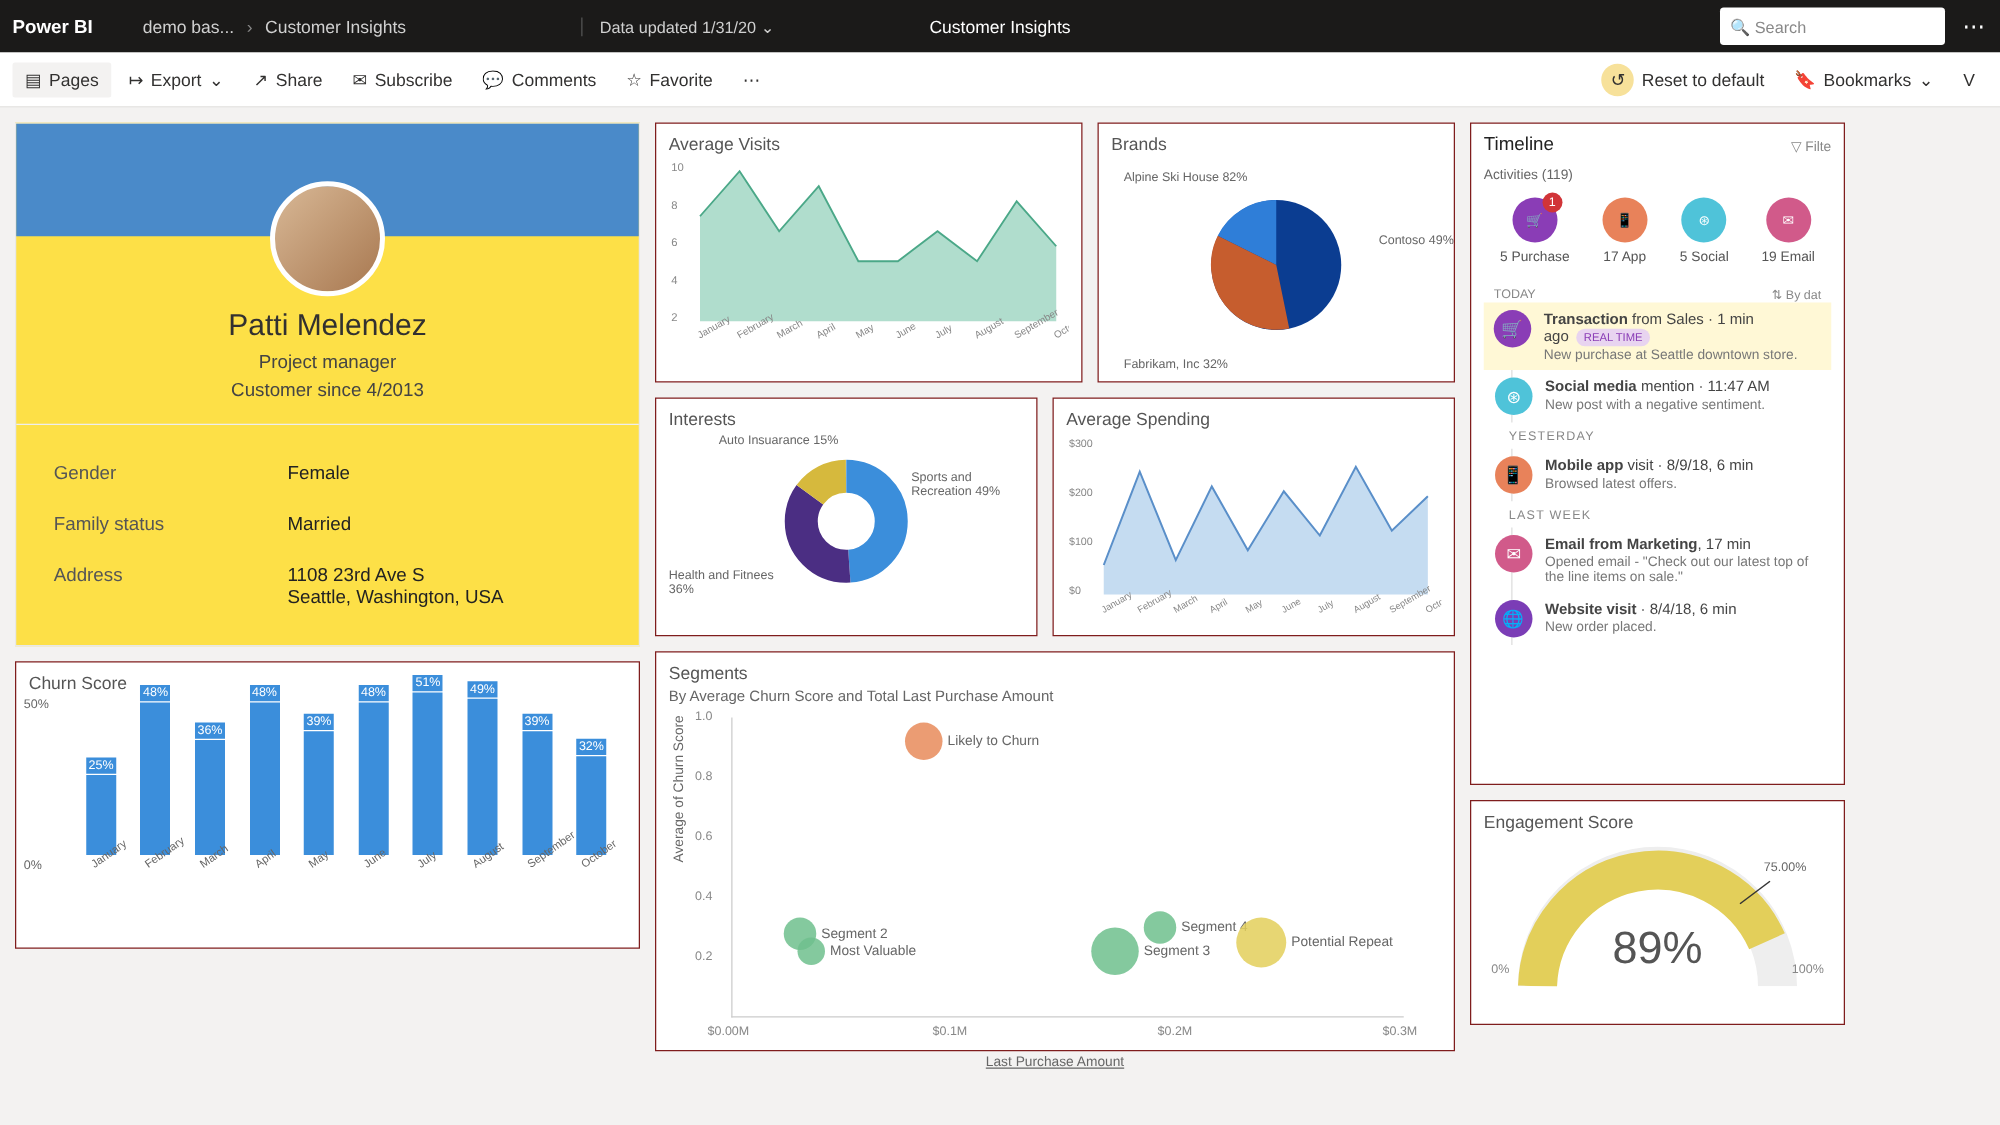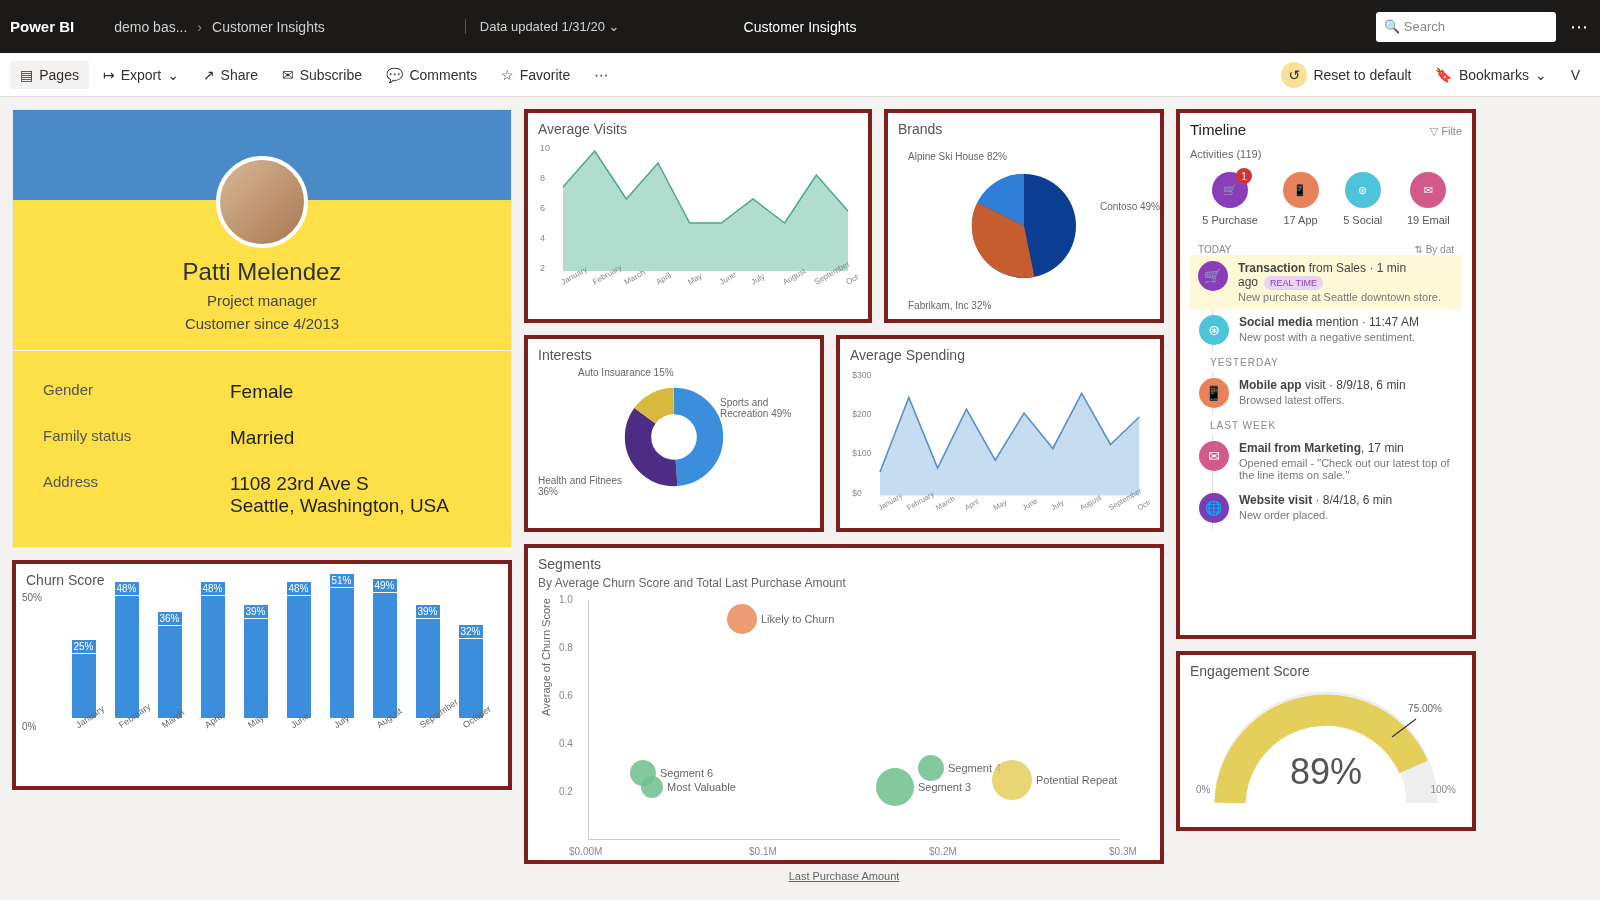--- a/index.html
+++ b/index.html
@@ -1,48 +1,48 @@
 <!DOCTYPE html>
 <html><head>
 <meta charset="utf-8">
 <style>
 * { margin:0; padding:0; box-sizing:border-box; font-family:"Segoe UI",Arial,sans-serif; }
 body { background:#f3f2f1; width:1600px; height:900px; overflow:hidden; font-size:13px; color:#323130;}
-.top-bar { background:#1b1a19; color:#fff; height:53px; display:flex; align-items:center; padding:0 10px; }
+.top-bar { background:#1b1a19; color:#fff; height:42px; display:flex; align-items:center; padding:0 10px; }
 .top-bar .brand { font-weight:600; font-size:15px; margin-right:40px;}
 .breadcrumb { display:flex; align-items:center; gap:10px; color:#d0d0d0; font-size:14px;}
 .breadcrumb .sep { color:#888;}
 .top-center { position:absolute; left:50%; transform:translateX(-50%); color:#fff; font-size:14px;}
 .top-updated { margin-left:140px; color:#d0d0d0; font-size:13px; border-left:1px solid #555; padding-left:14px;}
 .top-right { margin-left:auto; display:flex; align-items:center; gap:14px;}
 .search-box { background:#fff; border-radius:3px; height:30px; width:180px; display:flex; align-items:center; padding:0 8px; color:#666;}
 .more-dots { color:#fff; font-size:18px; letter-spacing:2px;}
 
 .cmd-bar { background:#fff; height:44px; border-bottom:1px solid #e1dfdd; display:flex; align-items:center; padding:0 10px; gap:4px;}
 .cmd-item { display:flex; align-items:center; gap:6px; padding:6px 10px; color:#323130; font-size:14px;}
 .cmd-item.pages { background:#f3f2f1; border-radius:2px;}
 .cmd-right { margin-left:auto; display:flex; align-items:center; gap:4px;}
 .reset-icon { background:#f7e19a; border-radius:50%; width:26px; height:26px; display:inline-flex; align-items:center; justify-content:center;}
 
 .content { display:grid; grid-template-columns: 500px 640px 300px; gap:12px; padding:12px; height:calc(900px - 90px); }
 .col { display:flex; flex-direction:column; gap:12px;}
-.card { background:#fff; border:4px solid #7f1d1d; padding:8px 10px; }
+.card { background:#fff; border:1px solid #7f1d1d; padding:8px 10px; }
 .card .title { font-size:14px; color:#555; margin-bottom:4px;}
 
 .profile-card { background:#fde047; border:1px solid #e8e8e8; }
 .profile-banner { background:#4a8ac9; height:90px; position:relative;}
 .avatar { width:92px; height:92px; border-radius:50%; background:linear-gradient(135deg,#d8b896,#a87850); border:4px solid #fff; position:absolute; left:50%; top:46px; transform:translateX(-50%);}
 .profile-body { padding:58px 20px 18px; text-align:center;}
 .profile-body h2 { font-size:24px; font-weight:400; margin-bottom:6px;}
 .profile-body .role { font-size:15px; color:#444; margin-bottom:6px;}
 .profile-body .since { font-size:15px; color:#444;}
 .profile-details { padding:18px 30px; border-top:1px solid #eee;}
 .detail-row { display:flex; padding:12px 0;gap:37px;}
 .detail-row .lbl { width:150px; color:#555; font-size:15px;}
-.detail-row .val { font-size:19px; color:#222;}
+.detail-row .val { font-size:15px; color:#222;}
 
 .churn-card { height:230px;}
 .bar-chart { display:flex; align-items:flex-end; height:140px; gap:8px; padding:0 10px; position:relative;}
 .bar-col { display:flex; flex-direction:column; align-items:center; flex:1;}
 .bar { width:24px; background:#3b8edb; position:relative;}
 .bar .bl { position:absolute; top:-14px; left:50%; transform:translateX(-50%); font-size:10px; color:#fff; background:#3b8edb; padding:1px 2px;}
 .bar-col .xl { font-size:9px; color:#666; margin-top:4px; transform:rotate(-35deg); transform-origin:top left; white-space:nowrap; width:20px;}
 .y-axis { position:absolute; left:-4px; top:0; bottom:0; display:flex; flex-direction:column; justify-content:space-between; font-size:10px; color:#666;}
 
 .mid-row { display:flex; gap:12px;}
@@ -338,21 +338,21 @@
             <div style="position: absolute; left: -30px; top: 90px; font-size: 10px; color: rgb(136, 136, 136);">0.6</div>
             <div style="position: absolute; left: -30px; top: 42px; font-size: 10px; color: rgb(136, 136, 136);">0.8</div>
             <div style="position: absolute; left: -30px; top: -6px; font-size: 10px; color: rgb(136, 136, 136);">1.0</div>
             <div style="position: absolute; left: -20px; bottom: -18px; font-size: 10px; color: rgb(136, 136, 136);">$0.00M</div>
             <div style="position: absolute; left: 160px; bottom: -18px; font-size: 10px; color: rgb(136, 136, 136);">$0.1M</div>
             <div style="position: absolute; left: 340px; bottom: -18px; font-size: 10px; color: rgb(136, 136, 136);">$0.2M</div>
             <div style="position: absolute; left: 520px; bottom: -18px; font-size: 10px; color: rgb(136, 136, 136);">$0.3M</div>
             <div class="pt" style="left: 138px; top: 4.2px; width: 30px; height: 30px; background: rgb(231, 139, 90); opacity: 0.85;"></div>
             <div style="position: absolute; left: 172px; top: 13.2px; font-size: 11px; color: rgb(102, 102, 102); white-space: nowrap;">Likely to Churn</div>
             <div class="pt" style="left: 41px; top: 159.8px; width: 26px; height: 26px; background: rgb(111, 191, 141); opacity: 0.85;"></div>
-            <div style="position: absolute; left: 71px; top: 166.8px; font-size: 11px; color: rgb(102, 102, 102); white-space: nowrap;">Segment 6</div>
+            <div style="position: absolute; left: 71px; top: 166.8px; font-size: 11px; color: rgb(102, 102, 102); white-space: nowrap;">Segment 2</div>
             <div class="pt" style="left: 52px; top: 176.2px; width: 22px; height: 22px; background: rgb(111, 191, 141); opacity: 0.85;"></div>
             <div style="position: absolute; left: 78px; top: 181.2px; font-size: 11px; color: rgb(102, 102, 102); white-space: nowrap;">Most Valuable</div>
             <div class="pt" style="left: 287px; top: 168.2px; width: 38px; height: 38px; background: rgb(111, 191, 141); opacity: 0.85;"></div>
             <div style="position: absolute; left: 329px; top: 181.2px; font-size: 11px; color: rgb(102, 102, 102); white-space: nowrap;">Segment 3</div>
             <div class="pt" style="left: 329px; top: 155px; width: 26px; height: 26px; background: rgb(111, 191, 141); opacity: 0.85;"></div>
             <div style="position: absolute; left: 359px; top: 162px; font-size: 11px; color: rgb(102, 102, 102); white-space: nowrap;">Segment 4</div>
             <div class="pt" style="left: 403px; top: 160px; width: 40px; height: 40px; background: rgb(227, 207, 90); opacity: 0.85;"></div>
             <div style="position: absolute; left: 447px; top: 174px; font-size: 11px; color: rgb(102, 102, 102); white-space: nowrap;">Potential Repeat</div>
           </div>
         <div style="text-align:center;font-size:11px;color:#666;text-decoration:underline;">Last Purchase Amount</div>

